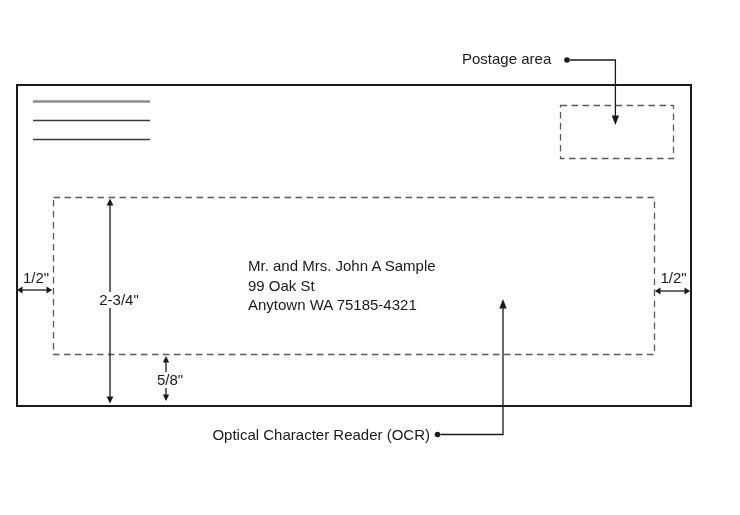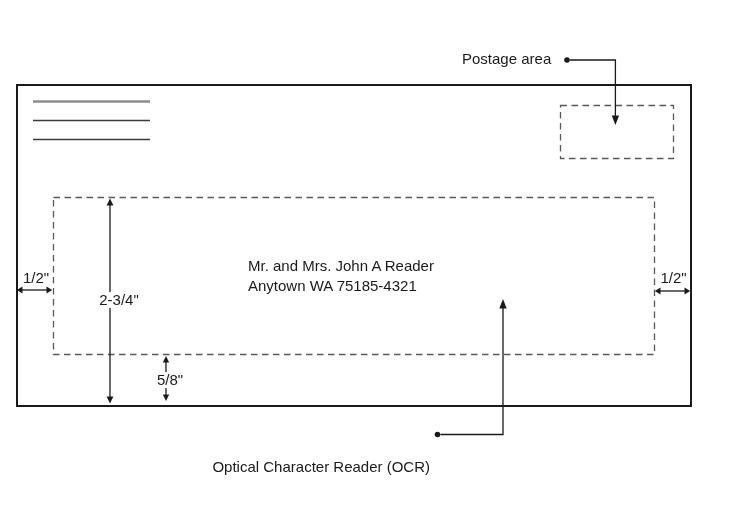--- a/index.html
+++ b/index.html
@@ -17,21 +17,21 @@
   .dashed{fill:none;stroke:var(--dashed);stroke-width:1.3;stroke-dasharray:6.5 4.5;}
   .thin{fill:none;stroke:var(--line);stroke-width:1.3;}
   .head{fill:var(--line);stroke:none;}
   .dot{fill:var(--line);stroke:none;}
   .ret-line{stroke:#3a3a3a;stroke-width:1.6;}
   .ret-line.thick{stroke:#8c8c8c;stroke-width:2.6;}
   .lbl{position:absolute;font-size:15px;line-height:16px;white-space:nowrap;}
   .lbl.center{text-align:center;white-space:nowrap;}
   .lbl.onwhite{background:var(--bg);padding:0 1px;}
   .address{position:absolute;left:248px;top:256px;font-size:15px;line-height:19.5px;}
-  .ocr-callout-label{position:absolute;left:180px;top:425px;width:250px;text-align:right;font-size:15px;line-height:19px;margin-top:32px;}
+  .ocr-callout-label{position:absolute;left:180px;top:425px;width:250px;text-align:right;font-size:15px;line-height:19px;}
 </style>
 </head>
 <body>
 
 <div class="canvas">
 
   <svg width="740" height="515" viewBox="0 0 740 515">
 
     <rect class="solid" x="17" y="85" width="674" height="321"></rect>
 
@@ -77,21 +77,22 @@
     <g>
       <line class="thin" x1="166" y1="362" x2="166" y2="395"></line>
       <polygon class="head" points="162.8,362.5 169.2,362.5 166,356"></polygon>
       <polygon class="head" points="162.8,394.5 169.2,394.5 166,401"></polygon>
     </g>
   </svg>
 
   <div class="lbl" style="left:462px;top:51px;">Postage area</div>
 
   <div class="address">
-    <div>Mr. and Mrs. John A Reader</div>
+    <div>Mr. and Mrs. John A Sample</div>
+    <div>99 Oak St</div>
     <div>Anytown WA 75185-4321</div>
   </div>
 
   <div class="lbl center" style="left:18px;top:270px;width:36px;">1/2"</div>
 
   <div class="lbl center" style="left:655px;top:270px;width:37px;">1/2"</div>
 
   <div class="lbl center onwhite" style="left:87px;top:292px;width:64px;">2-3/4"</div>
 
   <div class="lbl center onwhite" style="left:150px;top:372px;width:40px;">5/8"</div>

